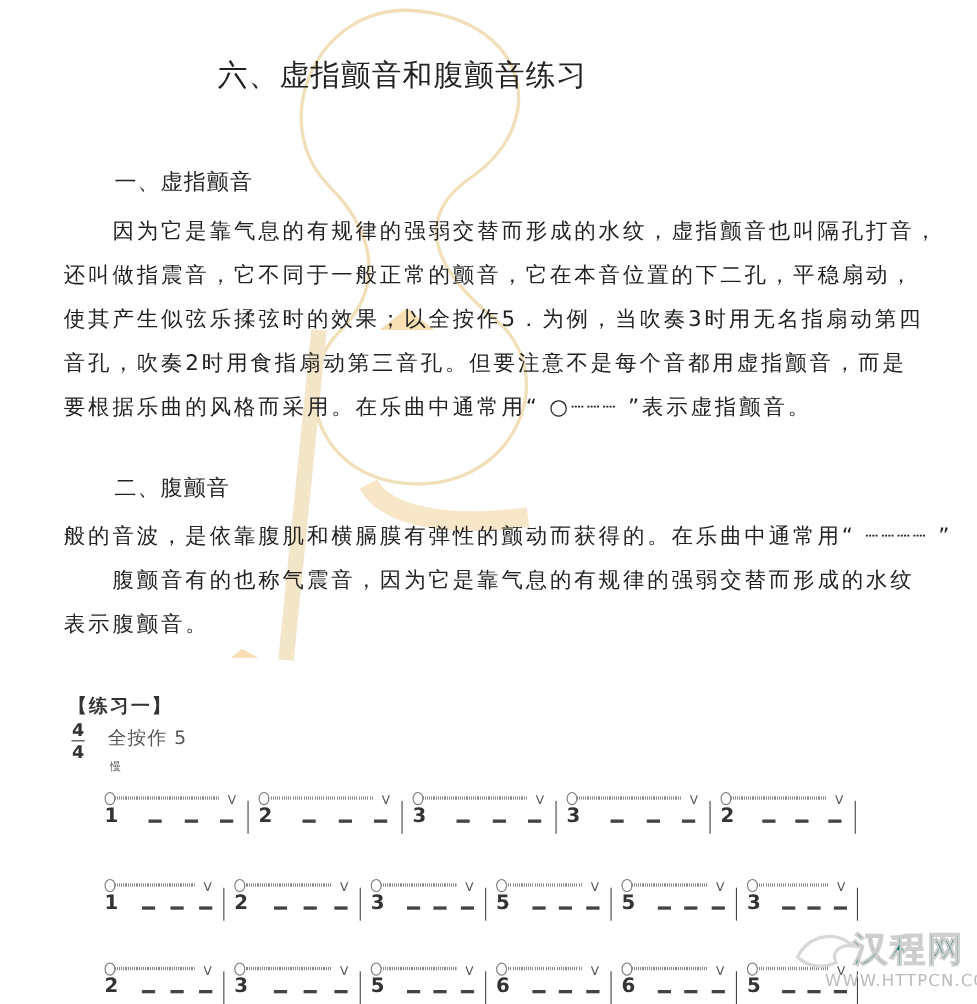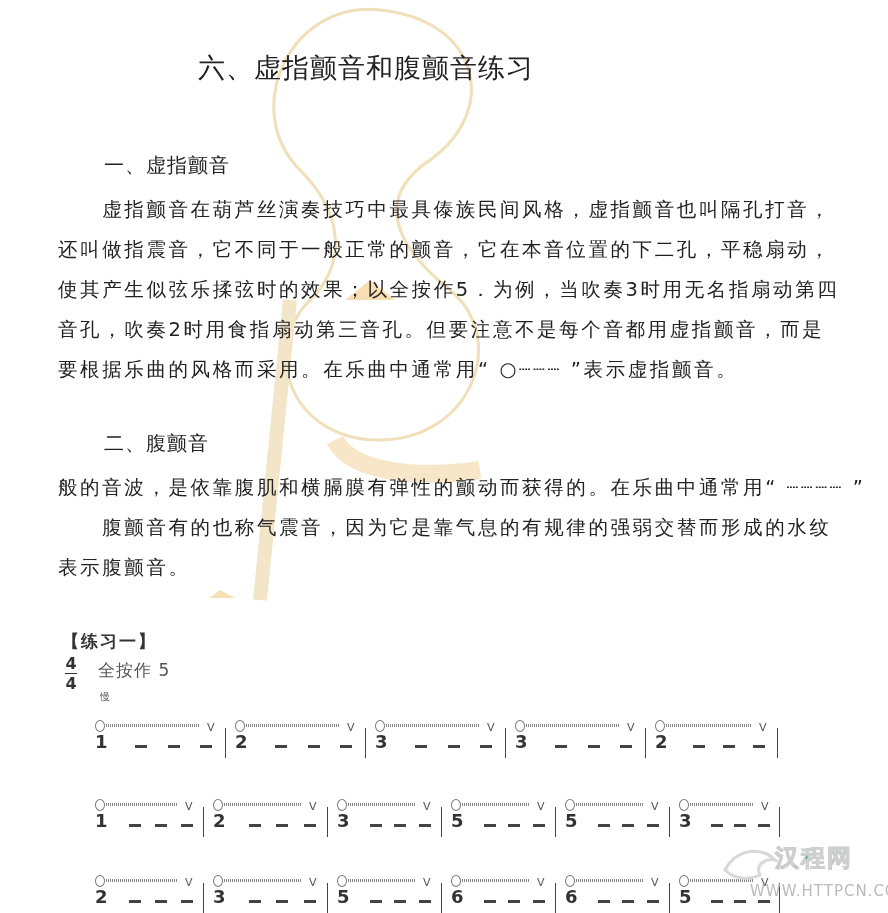--- a/index.html
+++ b/index.html
@@ -34,21 +34,21 @@
   <path d="M140 300 L110 600" stroke="#f3e6c8" stroke-width="14"></path>
   <path d="M185 440 C200 470 260 480 330 470" stroke="#f1d39a" stroke-width="18" fill="none" opacity="0.55"></path>
   <path d="M220 280 L245 300 L195 300 Z" fill="#f2c880" opacity="0.6"></path>
   <path d="M70 590 L85 598 L60 598 Z" fill="#f2c880" opacity="0.6"></path>
 </svg>
 
 <div class="title">六、虚指颤音和腹颤音练习</div>
 
 <div class="h2" style="left:104px;top:152px;">一、虚指颤音</div>
 <div class="p" style="top:190px;">
-  <span class="line">　　虚指颤音在葫芦丝演奏技巧中最具傣族民间风格，虚指颤音也叫隔孔打音，</span>
+  <span class="line">　　因为它是靠气息的有规律的强弱交替而形成的水纹，虚指颤音也叫隔孔打音，</span>
   <span class="line">还叫做指震音，它不同于一般正常的颤音，它在本音位置的下二孔，平稳扇动，</span>
   <span class="line">使其产生似弦乐揉弦时的效果；以全按作5．为例，当吹奏3时用无名指扇动第四</span>
   <span class="line">音孔，吹奏2时用食指扇动第三音孔。但要注意不是每个音都用虚指颤音，而是</span>
   <span class="line">要根据乐曲的风格而采用。在乐曲中通常用“ ○┈┈┈ ”表示虚指颤音。</span>
 </div>
 
 <div class="h2" style="left:104px;top:430px;">二、腹颤音</div>
 <div class="p" style="top:468px;">
   <span class="line">般的音波，是依靠腹肌和横膈膜有弹性的颤动而获得的。在乐曲中通常用“ ┈┈┈┈ ”</span>
   <span class="line">　　腹颤音有的也称气震音，因为它是靠气息的有规律的强弱交替而形成的水纹</span>
@@ -276,15 +276,15 @@
         <span class="dash" style="left: 79px;"></span>
         <span class="barline" style="left: 100px;"></span>
       </div>
     </div>
   </div>
 
 <div class="wm" style="left:720px;top:840px;width:168px;height:70px;">
   <svg width="60" height="50" style="position:absolute;left:0;top:0;">
     <path d="M5 30 C15 10 40 5 55 20 C45 18 35 25 40 35 C30 40 15 40 5 30Z" fill="none" stroke="#d8d8d8" stroke-width="3"></path>
   </svg>
-  <div style="position:absolute;left:55px;top:2px;font-size:24px;font-weight:bold;color:#0f766e;-webkit-text-stroke:1px #cfcfcf;letter-spacing:2px;">汉程网</div>
+  <div style="position:absolute;left:55px;top:2px;font-size:32px;font-weight:bold;color:#0f766e;-webkit-text-stroke:1px #cfcfcf;letter-spacing:2px;">汉程网</div>
   <div style="position:absolute;left:30px;top:42px;font-size:15px;color:#bbb;letter-spacing:1px;">WWW.HTTPCN.COM</div>
 </div>
 
 </body></html>

